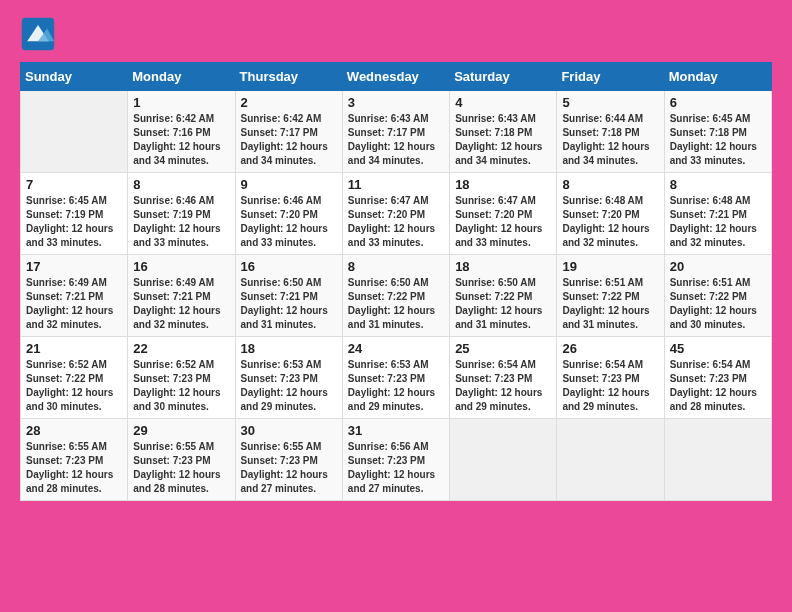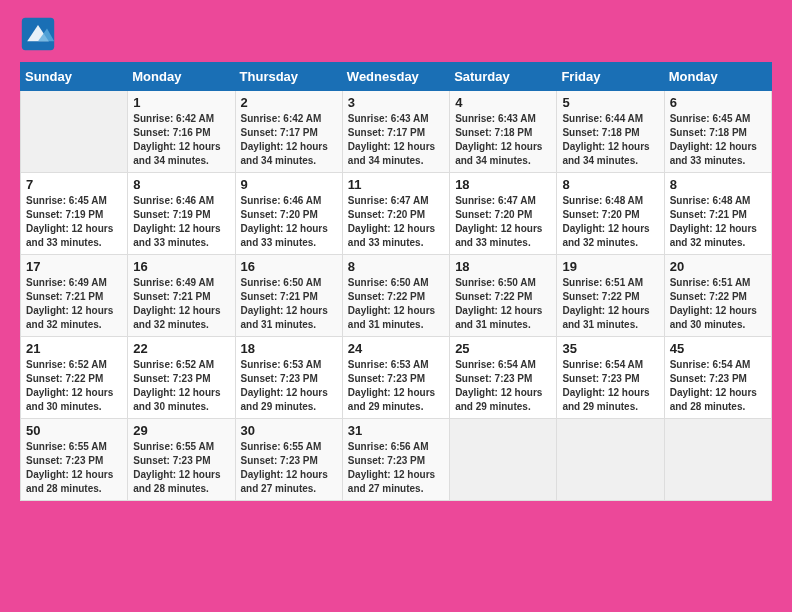--- a/index.html
+++ b/index.html
@@ -245,31 +245,31 @@
           </td>
           <td>
             <span class="day-num">24</span>
             <div class="day-info">Sunrise: 6:53 AM<br>Sunset: 7:23 PM<br>Daylight: 12 hours and 29 minutes.</div>
           </td>
           <td>
             <span class="day-num">25</span>
             <div class="day-info">Sunrise: 6:54 AM<br>Sunset: 7:23 PM<br>Daylight: 12 hours and 29 minutes.</div>
           </td>
           <td>
-            <span class="day-num">35</span>
+            <span class="day-num">26</span>
             <div class="day-info">Sunrise: 6:54 AM<br>Sunset: 7:23 PM<br>Daylight: 12 hours and 29 minutes.</div>
           </td>
           <td>
             <span class="day-num">45</span>
             <div class="day-info">Sunrise: 6:54 AM<br>Sunset: 7:23 PM<br>Daylight: 12 hours and 28 minutes.</div>
           </td>
         </tr>
         <tr>
           <td>
-            <span class="day-num">50</span>
+            <span class="day-num">28</span>
             <div class="day-info">Sunrise: 6:55 AM<br>Sunset: 7:23 PM<br>Daylight: 12 hours and 28 minutes.</div>
           </td>
           <td>
             <span class="day-num">29</span>
             <div class="day-info">Sunrise: 6:55 AM<br>Sunset: 7:23 PM<br>Daylight: 12 hours and 28 minutes.</div>
           </td>
           <td>
             <span class="day-num">30</span>
             <div class="day-info">Sunrise: 6:55 AM<br>Sunset: 7:23 PM<br>Daylight: 12 hours and 27 minutes.</div>
           </td>

